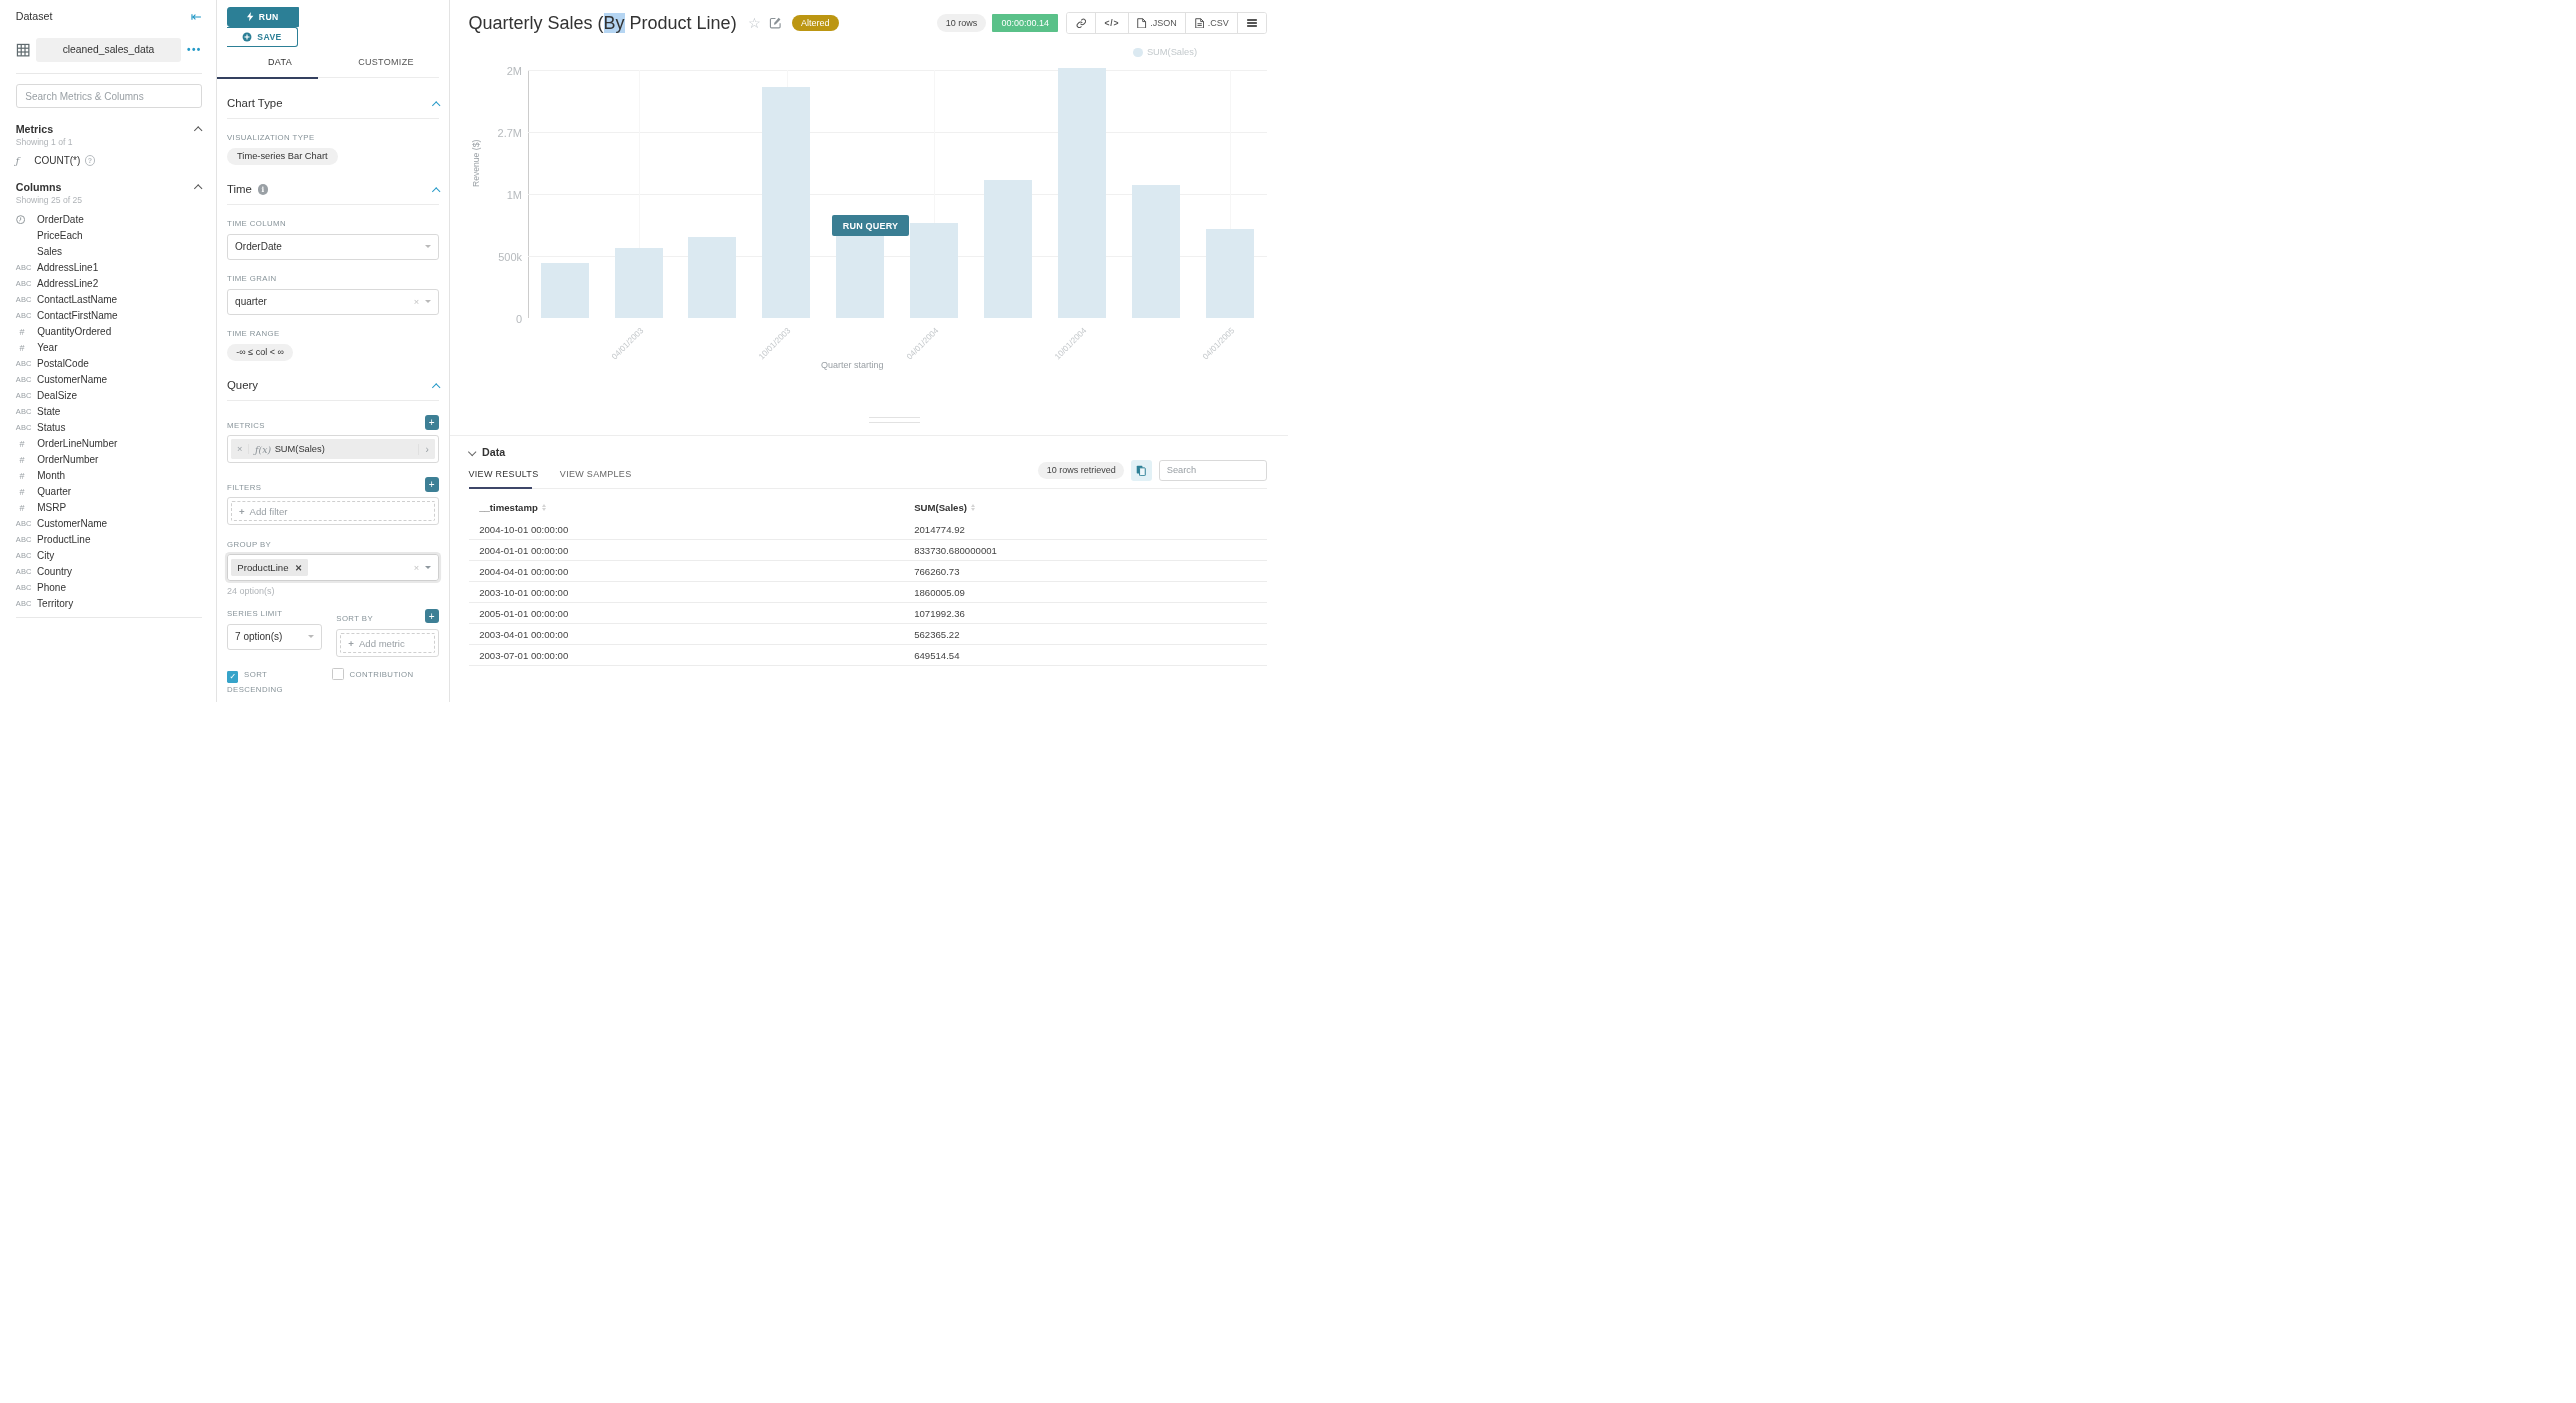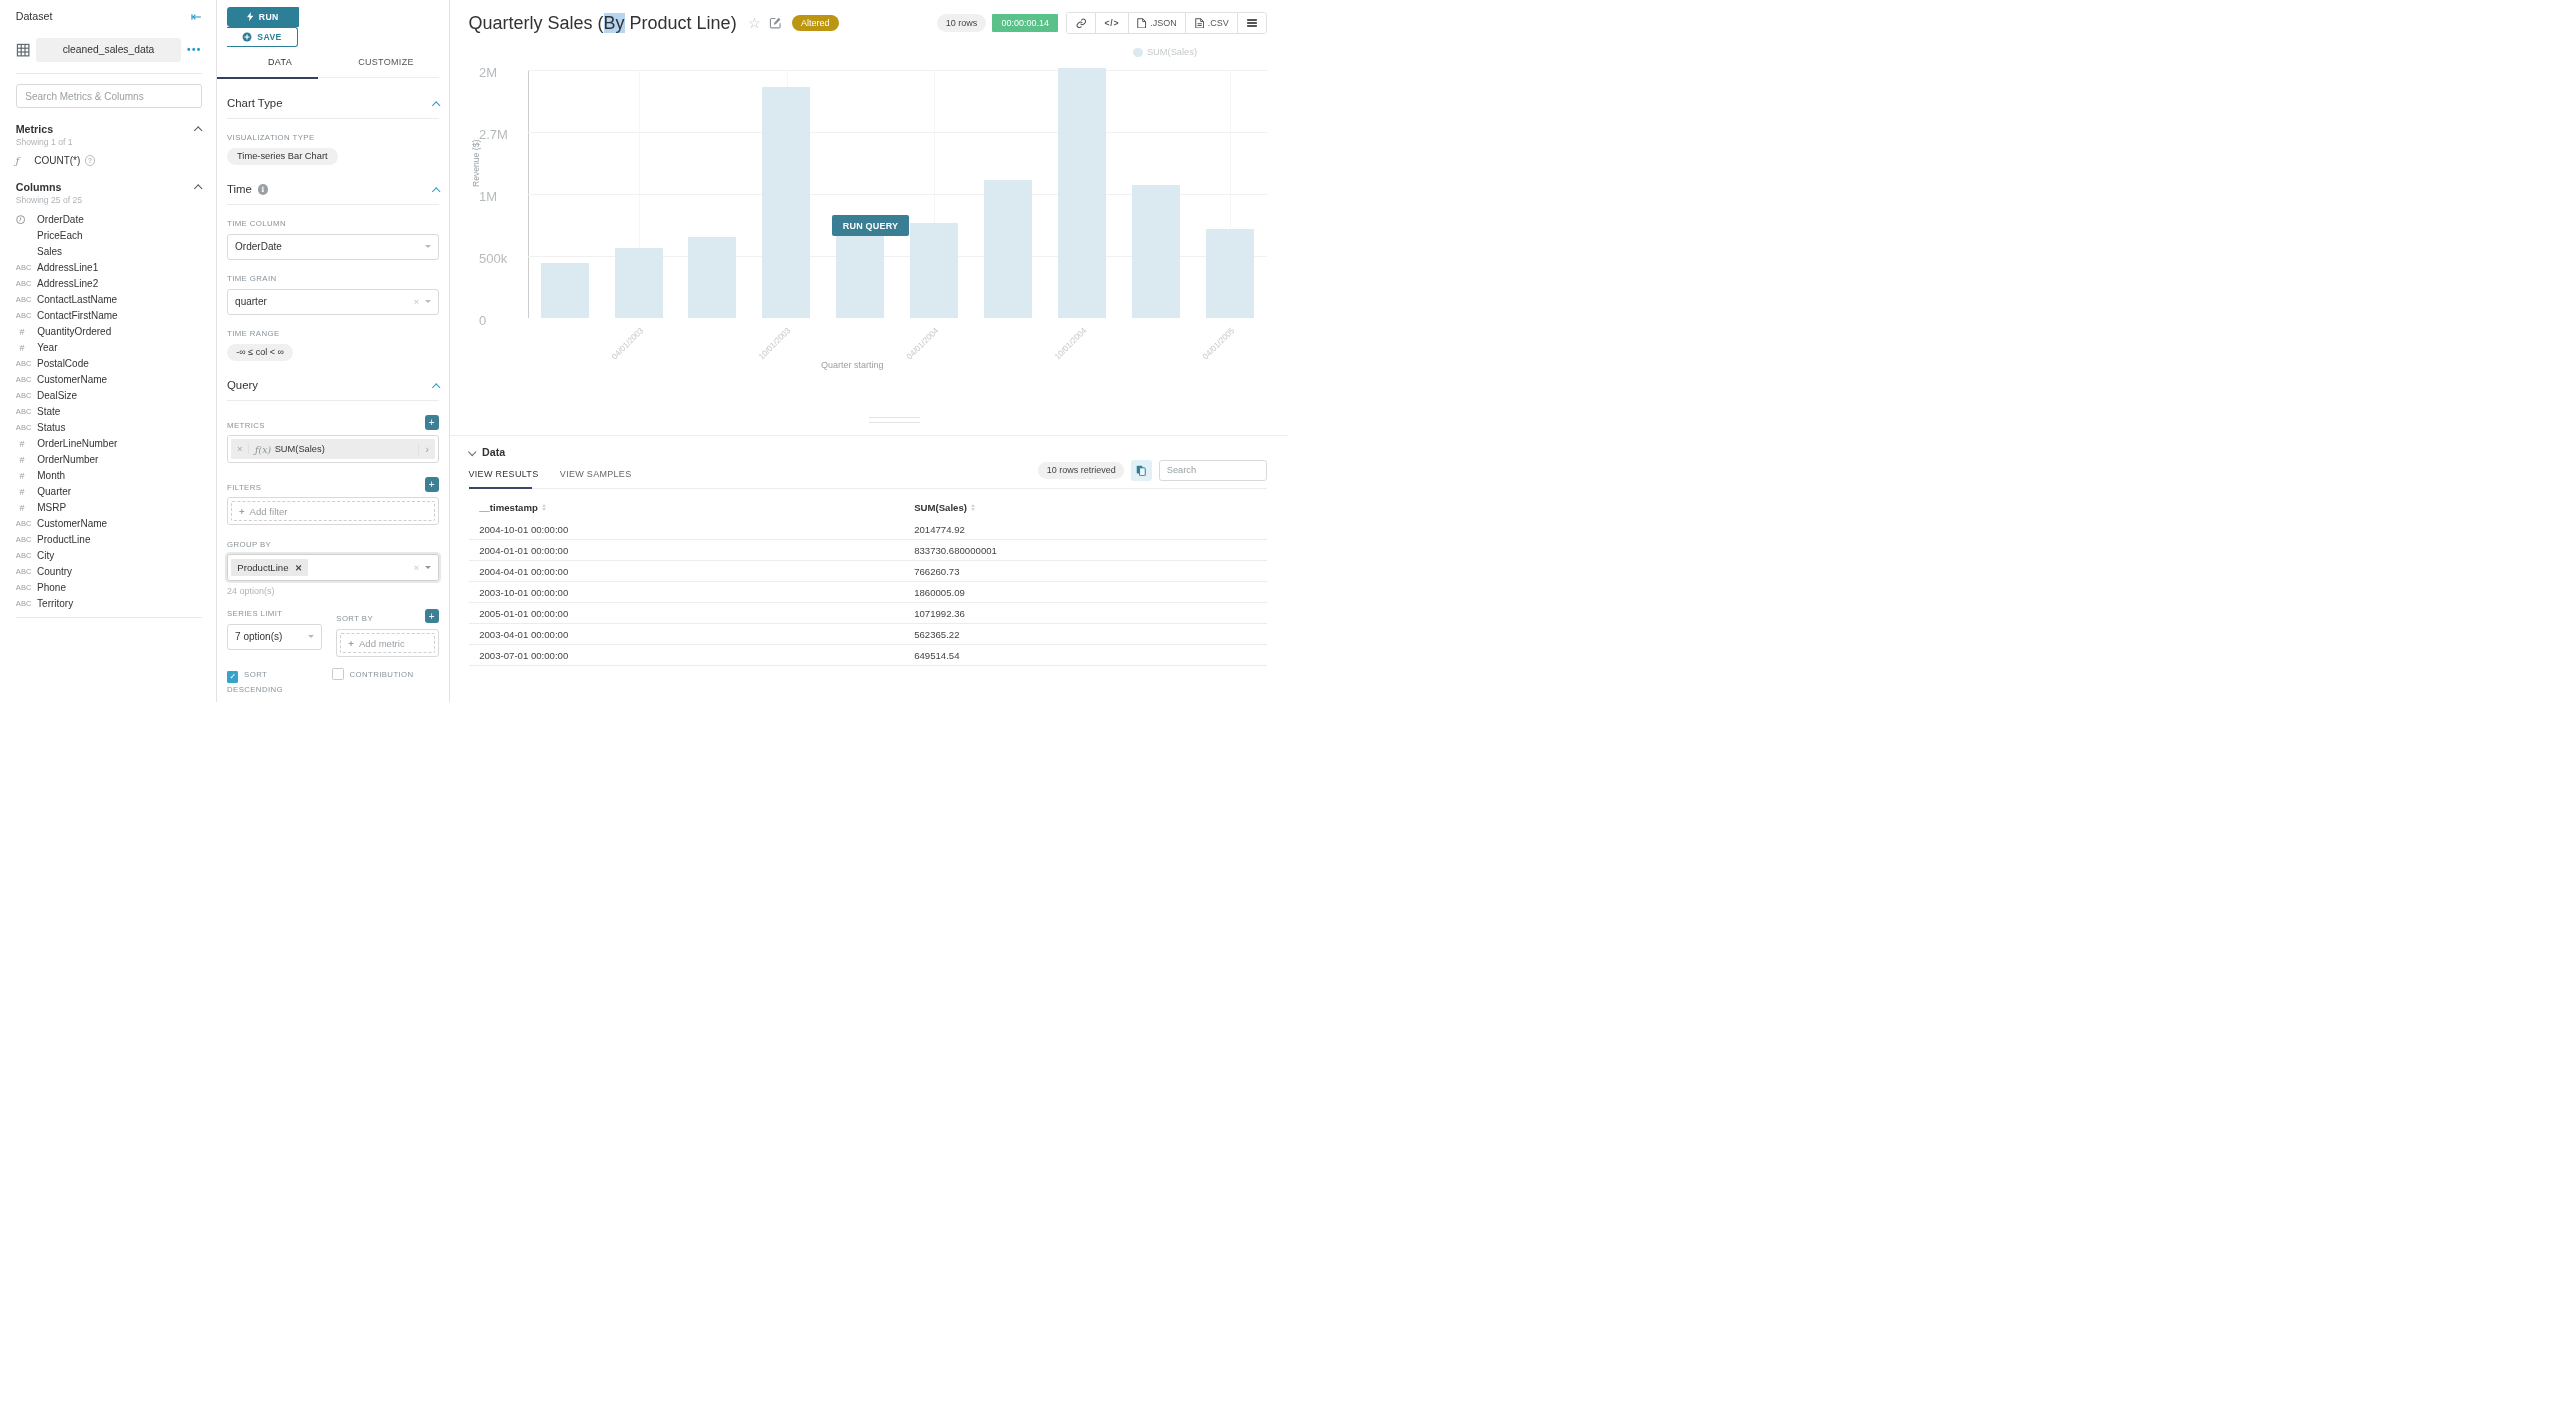--- a/index.html
+++ b/index.html
@@ -99,21 +99,21 @@
   .burger div { height:1.8px; background:#555; margin:1.6px 0; border-radius:0.7px;}
 
   
   .chart-area { position:absolute; left:0; top:46px; right:0; height:389px; }
   .legend { position:absolute; top:1.4px; right:91px; display:flex; align-items:center; gap:4.3px; font-size:9.3px; color:#c3c9cc; cursor:pointer; }
   .legend-dot { width:9.3px; height:9.3px; border-radius:50%; background:#dbe9f1; }
   .plot { position:absolute; left:78px; top:24px; width:739px; height:248px; }
   .yaxis-line { position:absolute; left:0; top:0; bottom:0; width:0.7px; background:#ccc; }
   .gridh { position:absolute; left:0; right:0; height:0.7px; background:#f0f0f0; }
   .gridv { position:absolute; top:0; bottom:0; width:0.7px; background:#f6f6f6; }
-  .ytick { position:absolute; right:743px; width:43px; font-size:13px; color:#b6babd; }
+  .ytick { position:absolute; right:743px; width:43px; text-align:right; font-size:11px; color:#b6babd; }
   .bar { position:absolute; bottom:0; background:#dbe9f1; }
   .xtick { position:absolute; width:57px; text-align:right; font-size:8.2px; color:#c3c7ca; transform:rotate(-45deg); transform-origin:100% 0; }
   .ylab { position:absolute; left:21.4px; top:141px; transform:rotate(-90deg); transform-origin:0 0; font-size:8.6px; color:#9aa0a5; }
   .xlab { position:absolute; left:371px; top:314px; font-size:9px; color:#9aa0a5; }
   .runq { position:absolute; left:382px; top:169px; width:77px; height:21.4px; background:#3a7e93; color:#fff; border:none; border-radius:2px; font-size:9px; font-weight:bold; letter-spacing:0.2px; cursor:pointer; font-family:inherit; }
   .drag { position:absolute; left:419px; top:371px; width:51px; cursor:row-resize; }
   .drag div { height:1.4px; background:#e2e2e2; margin-bottom:3.6px; }
 
   
   .data-panel { position:absolute; left:0; top:435px; right:0; bottom:0; border-top:0.7px solid #ededed; padding:0 21.4px 0 18.5px; overflow:hidden; }

